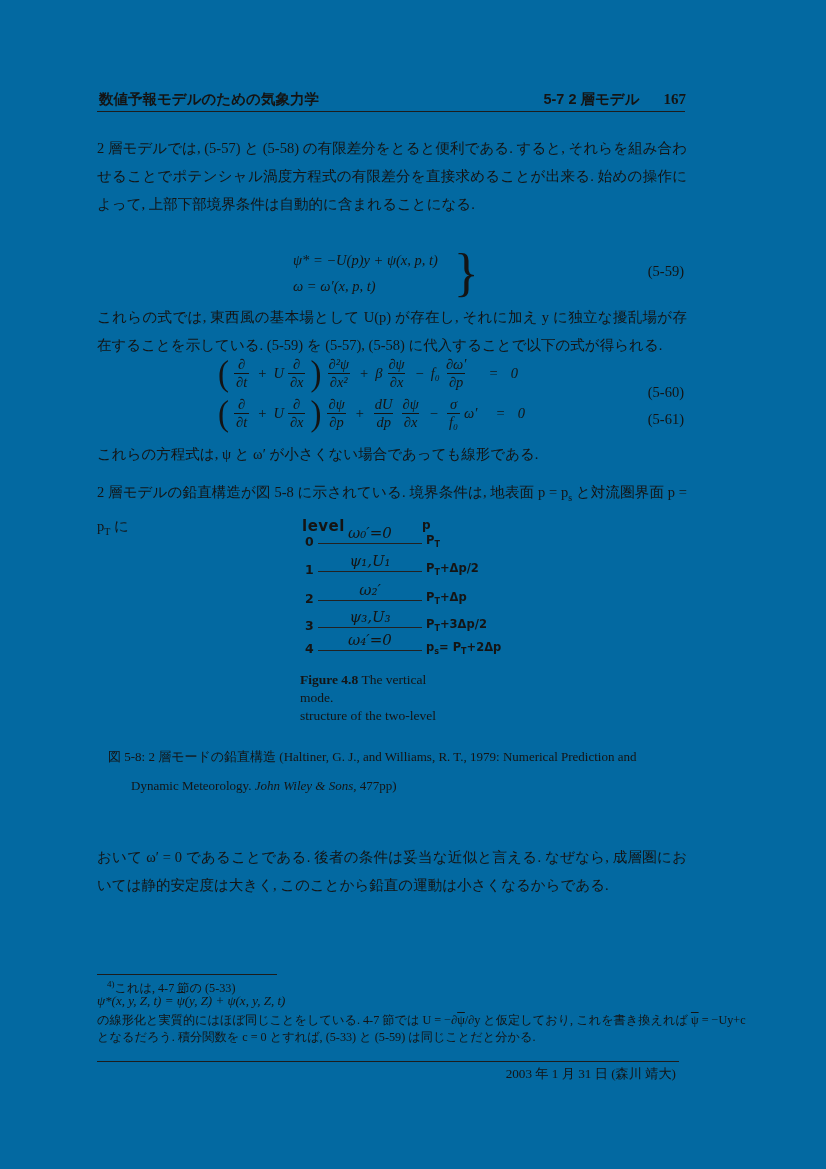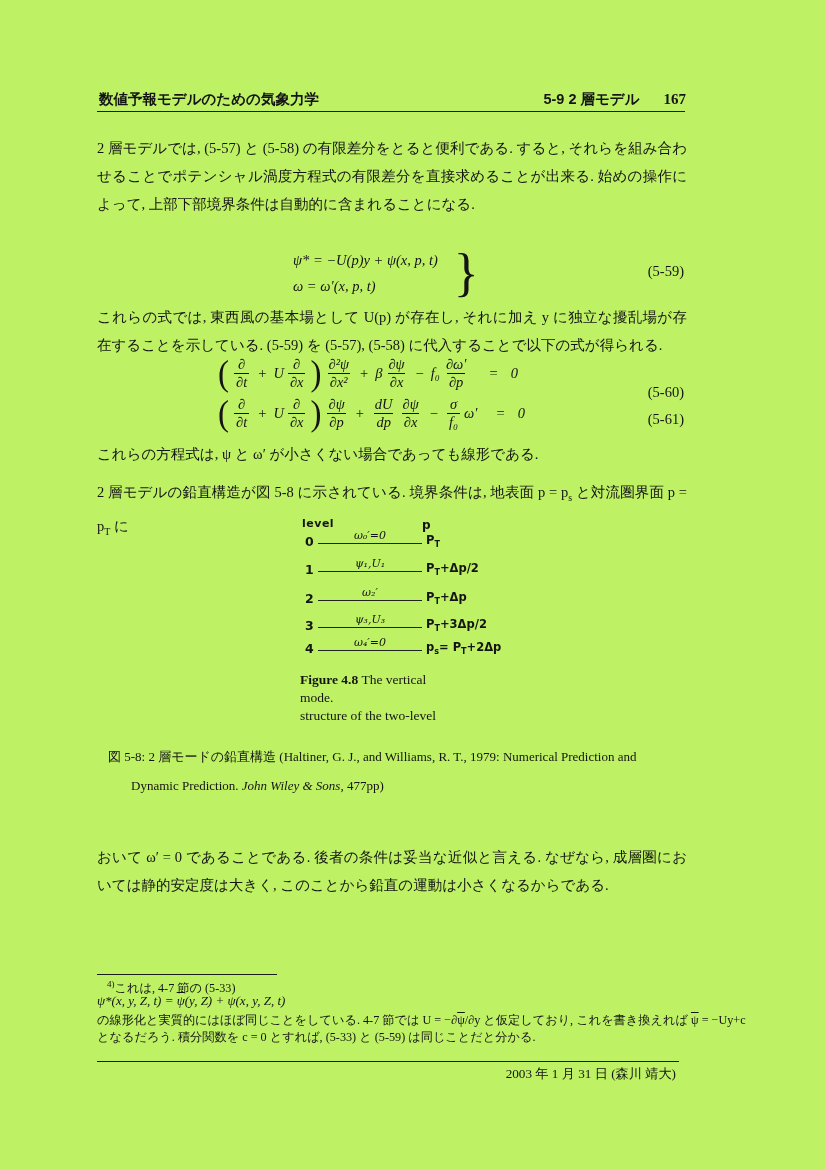--- a/index.html
+++ b/index.html
@@ -1,16 +1,16 @@
 <!DOCTYPE html>
 <html><head>
 <meta charset="utf-8">
 <style>
   html,body{margin:0;padding:0;background:#ffffff;}
-  .page{position:relative;width:826px;height:1169px;background:#bef264;overflow:hidden;
+  .page{position:relative;width:826px;height:1169px;background:#0369a1;overflow:hidden;
         font-family:"Liberation Serif","DejaVu Serif",serif;color:#141414;}
 
   
   .hdr-left{position:absolute;left:99px;top:90px;font-size:14.5px;font-weight:700;
             font-family:"Liberation Sans","DejaVu Sans",sans-serif;}
   .hdr-right{position:absolute;right:140px;top:90px;display:flex;align-items:baseline;}
   .hdr-sec{font-size:14.5px;font-weight:700;font-family:"Liberation Sans","DejaVu Sans",sans-serif;}
   .hdr-page{font-size:15px;font-weight:700;margin-left:24px;}
   .rule{position:absolute;background:#1c1c1c;height:1.4px;}
   .hdr-rule{left:97px;top:111px;width:588px;}
@@ -33,26 +33,26 @@
   .frac{display:inline-flex;flex-direction:column;align-items:center;vertical-align:middle;margin:0 3px;}
   .frac .num{padding:0 2px;line-height:1.2;}
   .frac .den{border-top:1.2px solid #141414;padding:0 2px;line-height:1.2;}
   .op{font-style:normal;margin:0 6px;}
   .var{margin:0 1px;}
   .rel{margin:0 12px 0 18px;}
 
   
   .figure{position:absolute;left:300px;top:515px;width:245px;height:152px;
           font-family:"DejaVu Sans",sans-serif;}
-  .fig-axis-level{position:absolute;left:2px;top:2px;font-size:11px;font-weight:700;letter-spacing:.5px;}
+  .fig-axis-level{position:absolute;left:2px;top:2px;font-size:15px;font-weight:700;letter-spacing:.5px;}
   .fig-axis-p{position:absolute;left:122px;top:3px;font-size:12px;font-weight:700;}
   .fig-row{position:absolute;left:5px;display:flex;align-items:flex-end;height:22px;}
   .fig-num{width:13px;font-size:12.5px;font-weight:700;transform:translateY(5px);}
   .fig-line{width:104px;height:22px;border-bottom:1.5px solid #222;position:relative;}
-  .fig-label{position:absolute;left:0;right:0;bottom:1px;text-align:center;font-size:11px;
+  .fig-label{position:absolute;left:0;right:0;bottom:1px;text-align:center;font-size:15px;
              font-style:italic;font-family:"DejaVu Serif",serif;white-space:nowrap;}
   .fig-p{margin-left:4px;font-size:11.5px;font-weight:700;transform:translateY(5px);white-space:nowrap;}
   .fig-p sub{font-size:8px;}
   .fig-cap{position:absolute;left:300px;top:671px;width:245px;font-size:13.5px;line-height:18px;}
   .fig-cap .b{font-weight:700;text-align:center;}
 
   .cap-ja{position:absolute;font-size:13px;white-space:nowrap;}
   .cap-ja .it{font-style:italic;}
 
   
@@ -67,21 +67,21 @@
   .ftr-rule{left:97px;top:1061px;width:582px;height:1.1px;}
   .footer-date{position:absolute;right:150px;top:1065px;font-size:13.2px;margin-left:16px;}
 </style>
 </head>
 <body>
 
 <div class="page">
 
   <div class="hdr-left">数値予報モデルのための気象力学</div>
   <div class="hdr-right">
-    <span class="hdr-sec">5-9 2 層モデル</span>
+    <span class="hdr-sec">5-7 2 層モデル</span>
     <span class="hdr-page">167</span>
   </div>
   <div class="rule hdr-rule"></div>
 
   <p class="para" style="top:134px">2 層モデルでは, (5-57) と (5-58) の有限差分をとると便利である. すると, それらを組み合わせることでポテンシャル渦度方程式の有限差分を直接求めることが出来る. 始めの操作によって, 上部下部境界条件は自動的に含まれることになる.</p>
 
 
   <div class="eq59">
     <div class="eq59-lines">
       <div>ψ* = −U(p)y + ψ(x, p, t)</div>
@@ -213,21 +213,21 @@
     </div>
   </div>
 
   <div class="fig-cap">
     <div><span class="b">Figure 4.8</span><span> The vertical</span></div>
     <div>mode.</div>
     <div>structure of the two-level</div>
   </div>
 
   <div class="cap-ja" style="left:108px;top:748px">図 5-8: 2 層モードの鉛直構造 (Haltiner, G. J., and Williams, R. T., 1979: Numerical Prediction and</div>
-  <div class="cap-ja" style="left:131px;top:778px"><span>Dynamic Prediction. </span><span class="it">John Wiley &amp; Sons,</span><span> 477pp)</span></div>
+  <div class="cap-ja" style="left:131px;top:778px"><span>Dynamic Meteorology. </span><span class="it">John Wiley &amp; Sons,</span><span> 477pp)</span></div>
 
   <p class="para" style="top:843px">おいて ω′ = 0 であることである. 後者の条件は妥当な近似と言える. なぜなら, 成層圏においては静的安定度は大きく, このことから鉛直の運動は小さくなるからである.</p>
 
   <div class="rule fn-rule"></div>
   <div class="fn-line" style="left:107px;top:979px"><sup class="fn-mark">4)</sup><span>これは, 4-7 節の (5-33)</span></div>
   <div class="fn-eq"><span>ψ*(x, y, Z, t) = </span><span class="ol">ψ</span><span>(y, Z) + ψ(x, y, Z, t)</span></div>
   <div class="fn-line" style="left:97px;top:1012px"><span>の線形化と実質的にはほぼ同じことをしている. 4-7 節では U = −∂</span><span class="ol">ψ</span><span>/∂y と仮定しており, これを書き換えれば </span><span class="ol">ψ</span><span> = −Uy+c</span></div>
   <div class="fn-line" style="left:97px;top:1029px">となるだろう. 積分関数を c = 0 とすれば, (5-33) と (5-59) は同じことだと分かる.</div>
 
   <div class="rule ftr-rule"></div>

